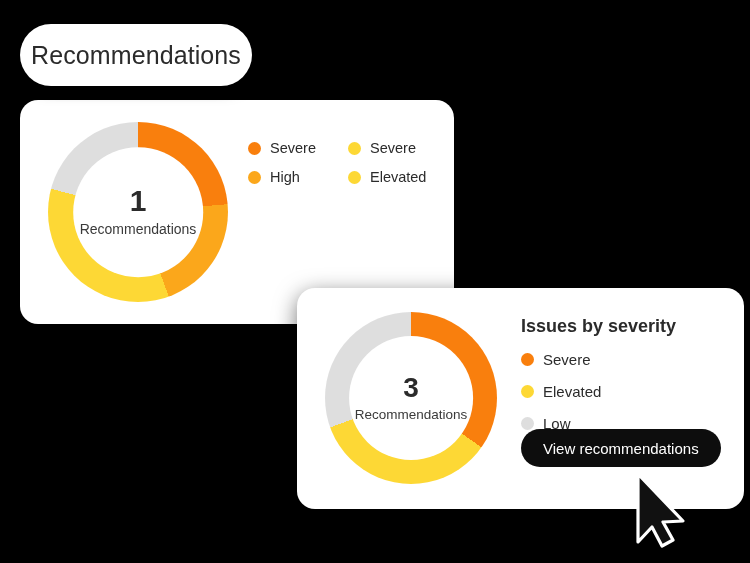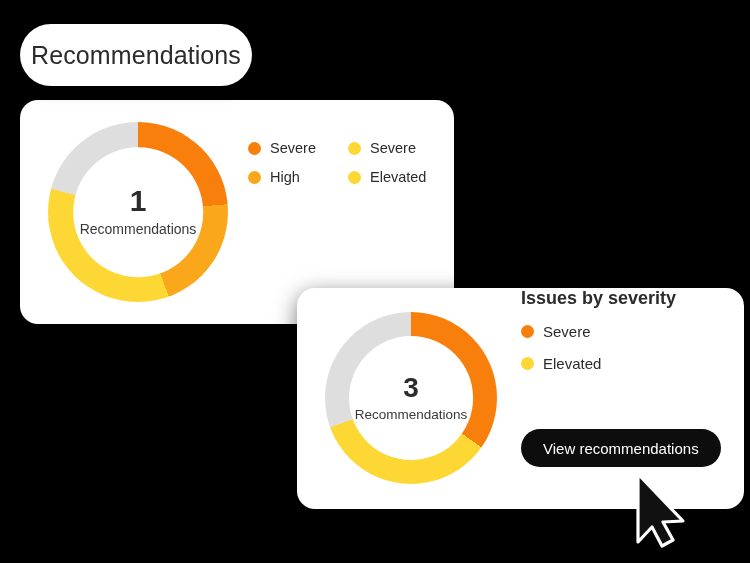--- a/index.html
+++ b/index.html
@@ -71,21 +71,21 @@
   }
   #donut-2 .donut-value { font-size: 28px; }
   .donut-label {
     font-size: 14px; color: #3a3a3a; margin-top: 5px; white-space: nowrap;
   }
   #donut-2 .donut-label { font-size: 13.5px; }
 
   
   .legend { position: absolute; }
   #legend-1 { left: 228px; top: 40px; width: 200px; }
-  #legend-2 { left: 224px; top: 0; width: 215px; }
+  #legend-2 { left: 224px; top: 28px; width: 215px; }
 
   .legend-title {
     font-size: 19px; font-weight: bold; color: #2b2b2b;
     margin-bottom: 13px; white-space: nowrap;
   }
   #legend-2 .legend-title { font-size: 18px; margin-bottom: 14px; }
 
   .legend-grid { display: flex; flex-wrap: wrap; }
   .legend-item {
     display: flex; align-items: center;
@@ -196,20 +196,24 @@
           <div class="legend-item">
             <span class="legend-dot" style="background: rgb(249, 127, 13);"></span>
             <span class="legend-text">Severe</span>
           </div>
 
           <div class="legend-item">
             <span class="legend-dot" style="background: rgb(253, 216, 53);"></span>
             <span class="legend-text">Elevated</span>
           </div>
 
+          <div class="legend-item">
+            <span class="legend-dot" style="background: rgb(222, 222, 222);"></span>
+            <span class="legend-text">Low</span>
+          </div>
 
         </div>
       </div>
 
       <button id="view-recommendations-button">View recommendations</button>
 
     </div>
   </div>
 
   <svg id="mouse-cursor" viewBox="0 0 56 78">

